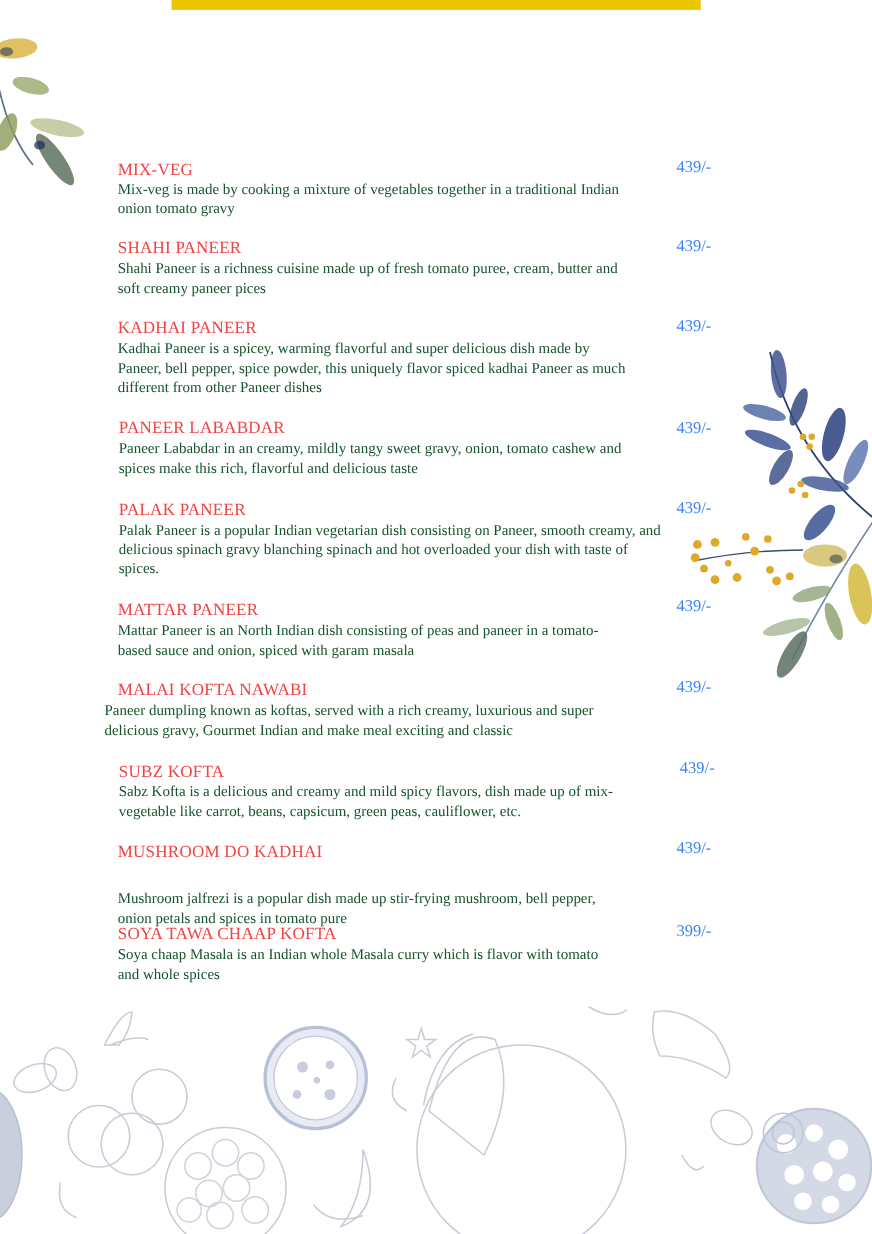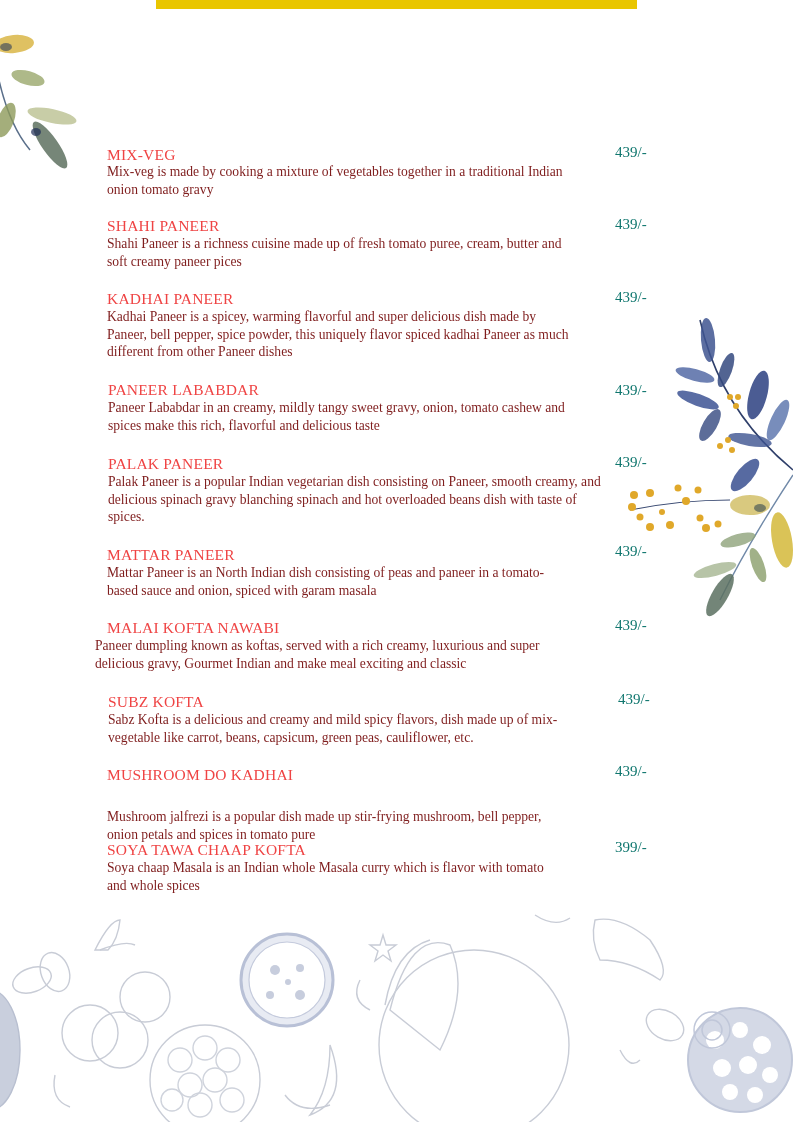--- a/index.html
+++ b/index.html
@@ -41,29 +41,29 @@
       font-size: 15.5px;
       color: #ef4444;
       letter-spacing: 0.2px;
       white-space: nowrap;
       line-height: 18px;
     }
     .item-desc {
       position: absolute;
       font-family: "Liberation Serif", "DejaVu Serif", serif;
       font-size: 13.6px;
-      color: #7f1d1d;
+      color: #14532d;
       line-height: 17.5px;
       width: 500px;
     }
     .item-price {
       position: absolute;
       font-family: "Liberation Serif", "DejaVu Serif", serif;
       font-size: 15px;
-      color: #0f766e;
+      color: #3b82f6;
       white-space: nowrap;
     }
   </style>
 </head>
 <body>
 
 <div class="top-bar"></div>
 
 <svg class="deco deco-tl" viewBox="0 0 90 160">
   <path d="M-5,40 Q5,100 30,130" stroke="#5a6f8a" stroke-width="1.5" fill="none"></path>
@@ -212,21 +212,21 @@
   </div>
 
   <div class="menu-item">
     <div class="item-name" style="left:108px; top:381px;">PANEER LABABDAR</div>
     <div class="item-desc" style="left:108px; top:399px; width:460px;">Paneer Lababdar in an creamy, mildly tangy sweet gravy, onion, tomato cashew and spices make this rich, flavorful and delicious taste</div>
     <div class="item-price" style="left:615px; top:382px;">439/-</div>
   </div>
 
   <div class="menu-item">
     <div class="item-name" style="left:108px; top:455px;">PALAK PANEER</div>
-    <div class="item-desc" style="left:108px; top:473px; width:500px;">Palak Paneer is a popular Indian vegetarian dish consisting on Paneer, smooth creamy, and delicious spinach gravy blanching spinach and hot overloaded beans dish with taste of spices.</div>
+    <div class="item-desc" style="left:108px; top:473px; width:500px;">Palak Paneer is a popular Indian vegetarian dish consisting on Paneer, smooth creamy, and delicious spinach gravy blanching spinach and hot overloaded your dish with taste of spices.</div>
     <div class="item-price" style="left:615px; top:454px;">439/-</div>
   </div>
 
   <div class="menu-item">
     <div class="item-name" style="left:107px; top:546px;">MATTAR PANEER</div>
     <div class="item-desc" style="left:107px; top:564px; width:455px;">Mattar Paneer is an North Indian dish consisting of peas and paneer in a tomato-based sauce and onion, spiced with garam masala</div>
     <div class="item-price" style="left:615px; top:543px;">439/-</div>
   </div>
 
   <div class="menu-item">

